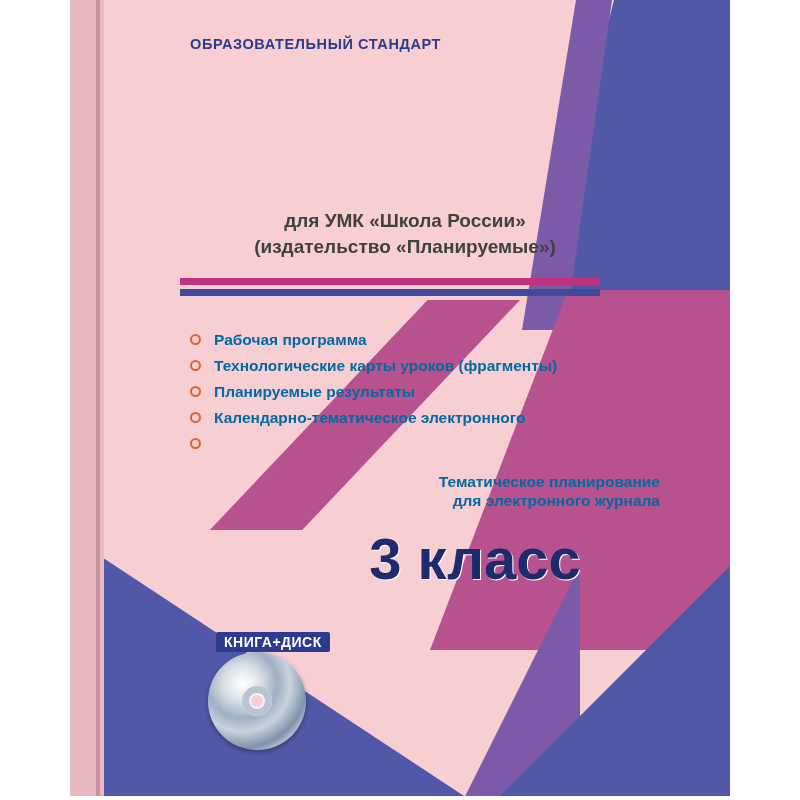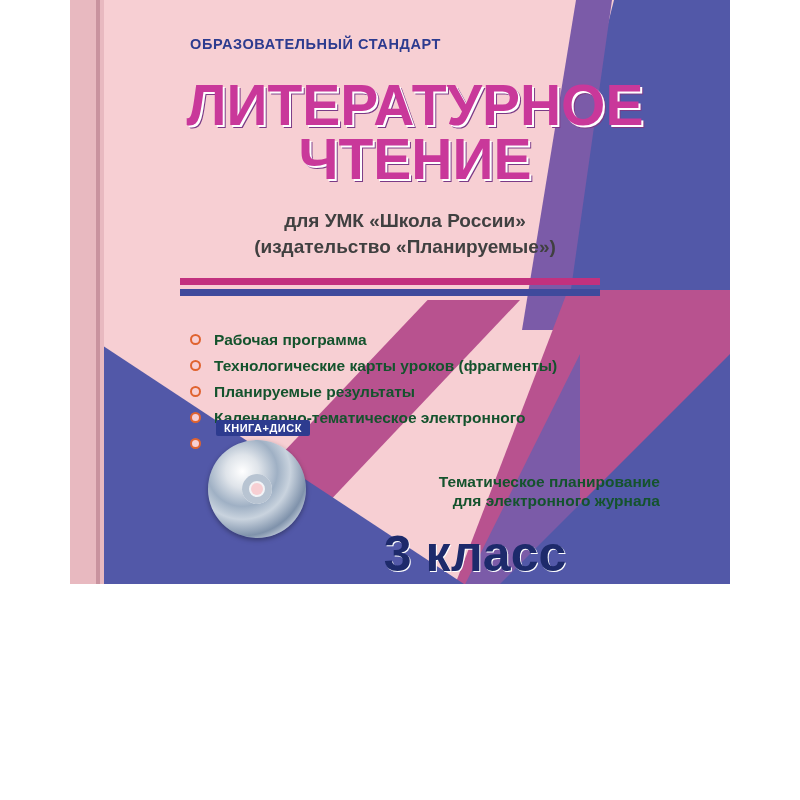--- a/index.html
+++ b/index.html
@@ -1,20 +1,20 @@
 <!DOCTYPE html>
 <html><head>
 <meta charset="utf-8">
 <style>
   html,body{margin:0;padding:0;background:#ffffff;}
   body{width:800px;height:800px;font-family:"Liberation Sans",sans-serif;overflow:hidden;}
 
   #cover{
     position:relative;
-    width:660px;height:584px;
+    width:660px;height:796px;
     margin:0 auto;
     background:#f7cfd3;
     overflow:hidden;
   }
 
   
   .band-left{
     position:absolute;left:0;top:0;width:34px;height:800px;
     background:#e8b9c0;
   }
@@ -89,39 +89,39 @@
   .umk{
     position:absolute;left:110px;top:208px;width:450px;
     text-align:center;color:#404040;font-weight:bold;font-size:19px;line-height:26px;
   }
 
   .bullets{
     position:absolute;left:120px;top:330px;width:470px;
   }
   .bullet{
     position:relative;padding-left:24px;margin-bottom:7px;
-    font-size:15.5px;font-weight:bold;color:#14532d;line-height:19px;
+    font-size:15.5px;font-weight:bold;color:#0369a1;line-height:19px;
   }
   .bullet .dot{
     position:absolute;left:0;top:4px;width:11px;height:11px;border-radius:50%;
     background:#f7cfd3;border:2.5px solid #e0632f;box-sizing:border-box;
   }
 
   .grade{
     position:absolute;left:180px;top:525px;width:450px;
     text-align:center;
-    font-size:50px;font-weight:bold;color:#1d2a6b;
+    font-size:58px;font-weight:bold;color:#1d2a6b;
     text-shadow:1px 1px 0 #ffffff;
   }
 
   
   .cd-wrap{position:absolute;left:138px;bottom:48px;width:110px;height:110px;}
   .cd-label{
     position:absolute;left:8px;top:-6px;
-    font-size:11px;font-weight:bold;color:#ffffff;
+    font-size:14px;font-weight:bold;color:#ffffff;
     background:#2d3b8f;padding:2px 8px;border-radius:2px;
     letter-spacing:.5px;z-index:5;
   }
   .cd{
     position:absolute;left:0;top:14px;width:98px;height:98px;border-radius:50%;
     background:radial-gradient(circle at 35% 32%,#ffffff 0%,#dfe4ea 18%,#9fb0c4 38%,#c9d3de 52%,#7f92ab 70%,#e6ebf1 85%,#8fa0b6 100%);
     box-shadow:0 2px 5px rgba(0,0,0,.35);
   }
   .cd:after{
     content:"";position:absolute;left:50%;top:50%;width:30px;height:30px;margin:-15px 0 0 -15px;
@@ -145,24 +145,20 @@
 
   <div class="wedge-magenta"></div>
   <div class="wedge-magenta2"></div>
 
   <div class="wedge-blue-bottom"></div>
   <div class="wedge-violet-bottom"></div>
   <div class="wedge-blue-bottom2"></div>
 
   <div class="std">ОБРАЗОВАТЕЛЬНЫЙ СТАНДАРТ</div>
 
-  <div class="title">
-    <span>ЛИТЕРАТУРНОЕ</span>
-    <span class="l2">ЧТЕНИЕ</span>
-  </div>
 
   <div class="umk">
     <div>для УМК «Школа России»</div>
     <div>(издательство «Планируемые»)</div>
   </div>
 
   <div class="rules">
     <div class="rule pink"></div>
     <div class="rule blue"></div>
   </div>

